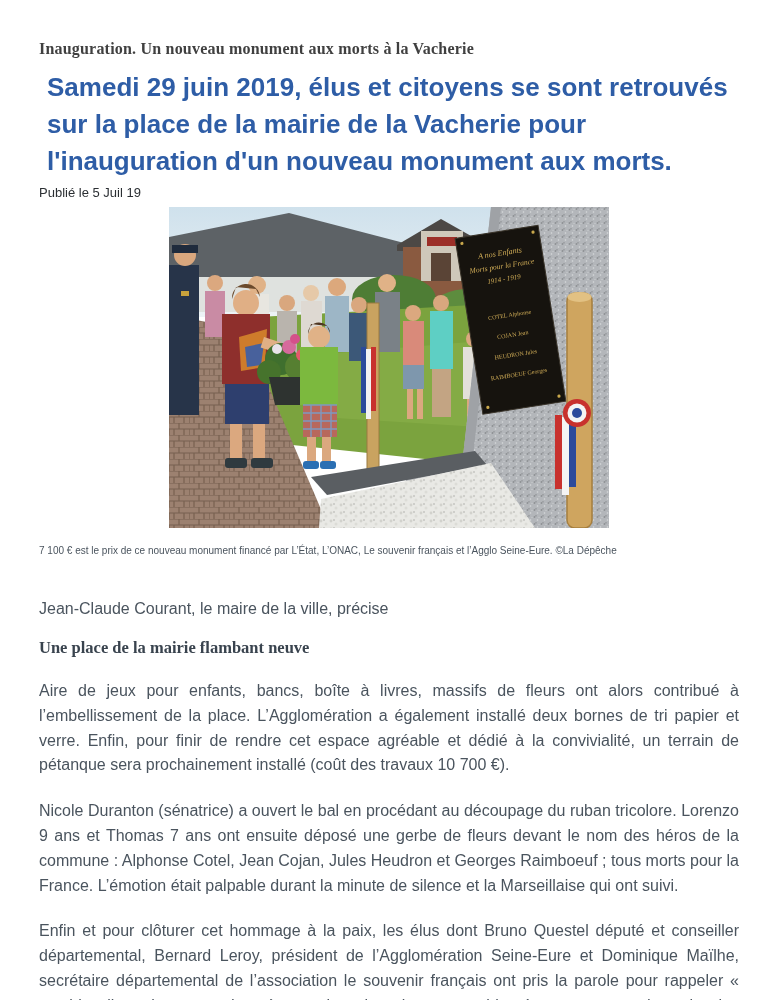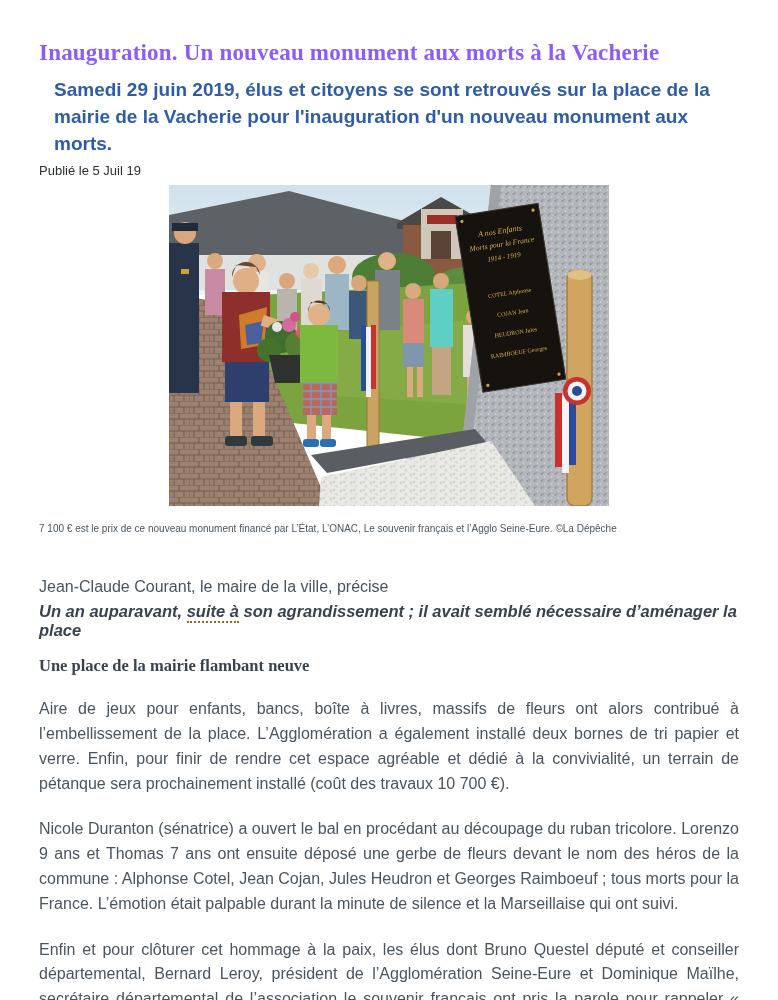--- a/index.html
+++ b/index.html
@@ -10,32 +10,32 @@
     font-family:"Liberation Sans",sans-serif;
     overflow:hidden;
   }
   .content{
     width:700px;
     margin:0 auto;
     padding-top:40px;
   }
   h1.title{
     font-family:"Liberation Serif","DejaVu Serif",serif;
-    font-size:23px;
-    font-weight:bold;
-    color:#8b5cf6;
+    font-size:16px;
+    font-weight:bold;
+    color:#404040;
     margin:0 0 11px 0;
     letter-spacing:0.2px;
   }
   h2.subtitle{
-    font-size:19px;
+    font-size:26px;
     font-weight:bold;
     color:#2e5da6;
     line-height:1.42;
-    margin:0 0 5px 15px;
+    margin:0 0 5px 8px;
   }
   .published{
     font-size:13px;
     color:#2b2f33;
     margin:0 0 7px 0;
   }
   figure.photo{
     margin:0;
     text-align:center;
     line-height:0;
@@ -260,21 +260,20 @@
           <circle cx="408" cy="206" r="5" fill="#2b4a9b"></circle>
         </g>
       </svg>
     </figure>
 
     <p class="caption">7 100 € est le prix de ce nouveau monument financé par L’État, L’ONAC, Le souvenir français et l’Agglo Seine-Eure. ©La Dépêche</p>
 
 
     <p class="body lead-in">Jean-Claude Courant, le maire de la ville, précise</p>
 
-    <p class="quote"><span>Un an auparavant, </span><span class="dotted-underline">suite à</span><span> son agrandissement ; il avait semblé nécessaire d’aménager la place</span></p>
 
     <h3 class="subheading">Une place de la mairie flambant neuve</h3>
 
     <p class="body">Aire de jeux pour enfants, bancs, boîte à livres, massifs de fleurs ont alors contribué à l’embellissement de la place. L’Agglomération a également installé deux bornes de tri papier et verre. Enfin, pour finir de rendre cet espace agréable et dédié à la convivialité, un terrain de pétanque sera prochainement installé (coût des travaux 10 700 €).</p>
 
     <p class="body">Nicole Duranton (sénatrice) a ouvert le bal en procédant au découpage du ruban tricolore. Lorenzo 9 ans et Thomas 7 ans ont ensuite déposé une gerbe de fleurs devant le nom des héros de la commune : Alphonse Cotel, Jean Cojan, Jules Heudron et Georges Raimboeuf ; tous morts pour la France. L’émotion était palpable durant la minute de silence et la Marseillaise qui ont suivi.</p>
 
     <p class="body">Enfin et pour clôturer cet hommage à la paix, les élus dont Bruno Questel député et conseiller départemental, Bernard Leroy, président de l’Agglomération Seine-Eure et Dominique Maïlhe, secrétaire départemental de l’association le souvenir français ont pris la parole pour rappeler « combien il est important de préserver la paix qui est notre bien à tous et sans doute le plus précieux qui soit ».</p>
 
   </div>

